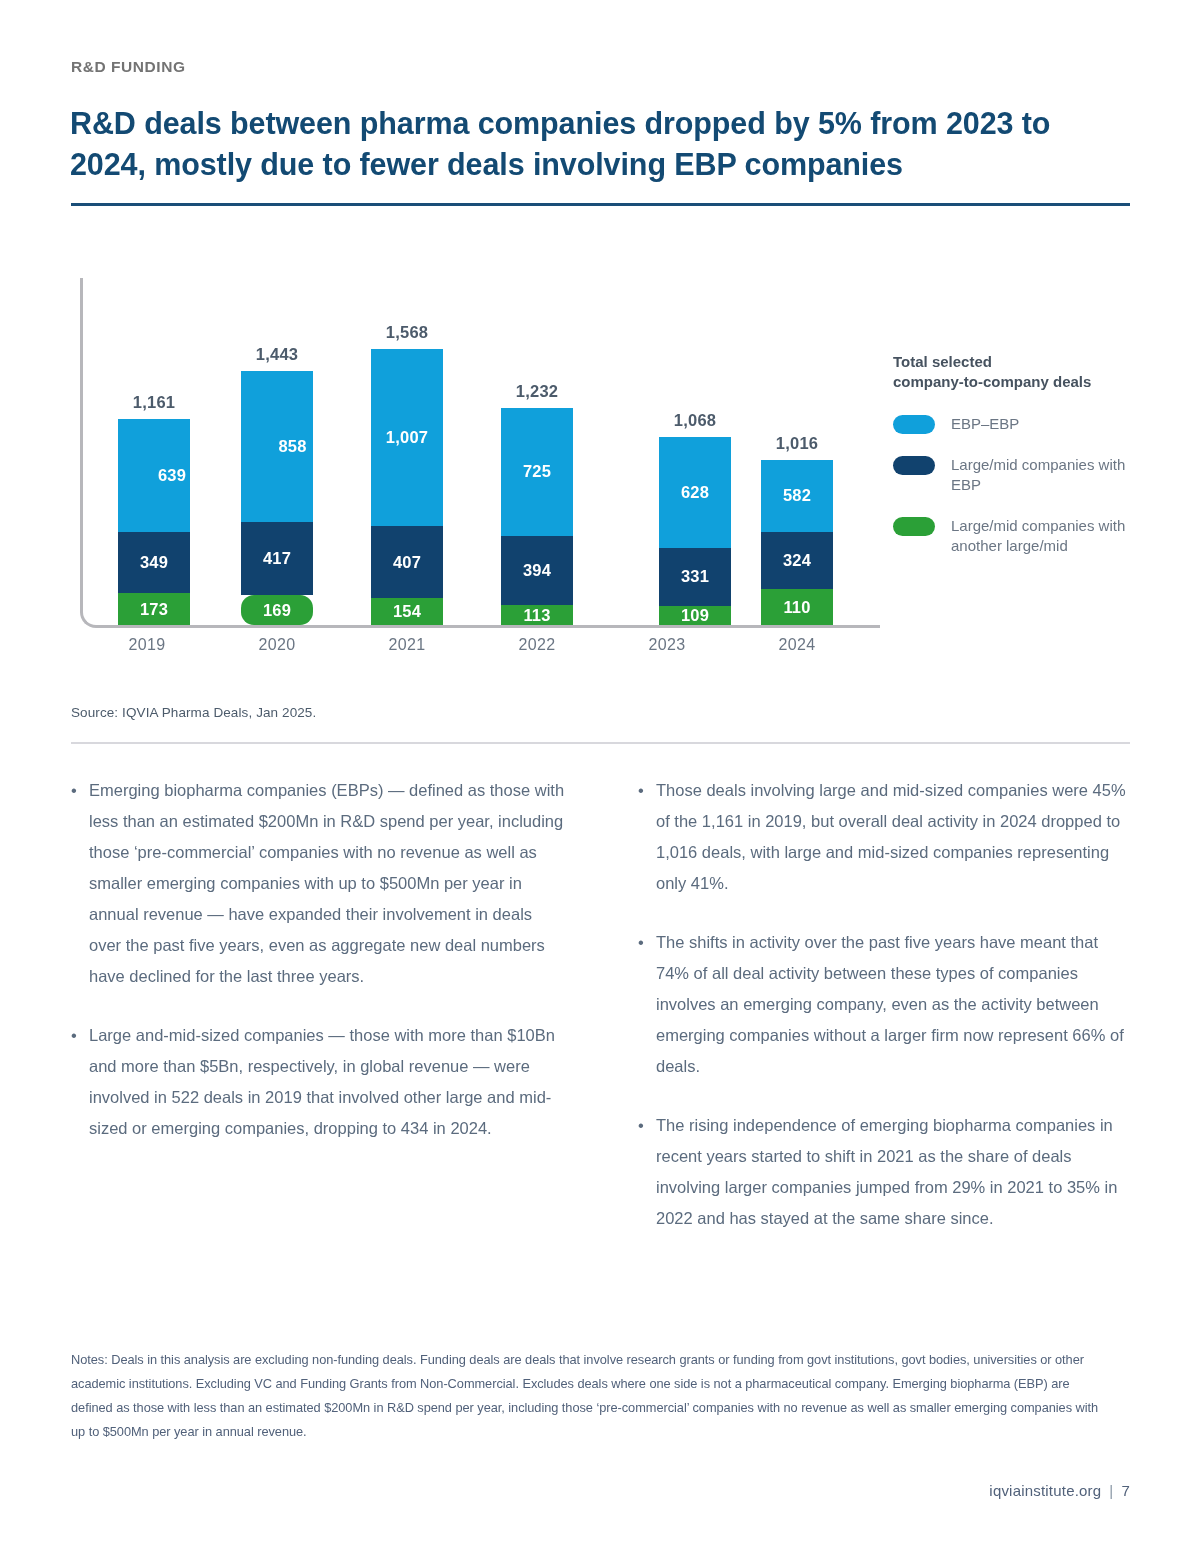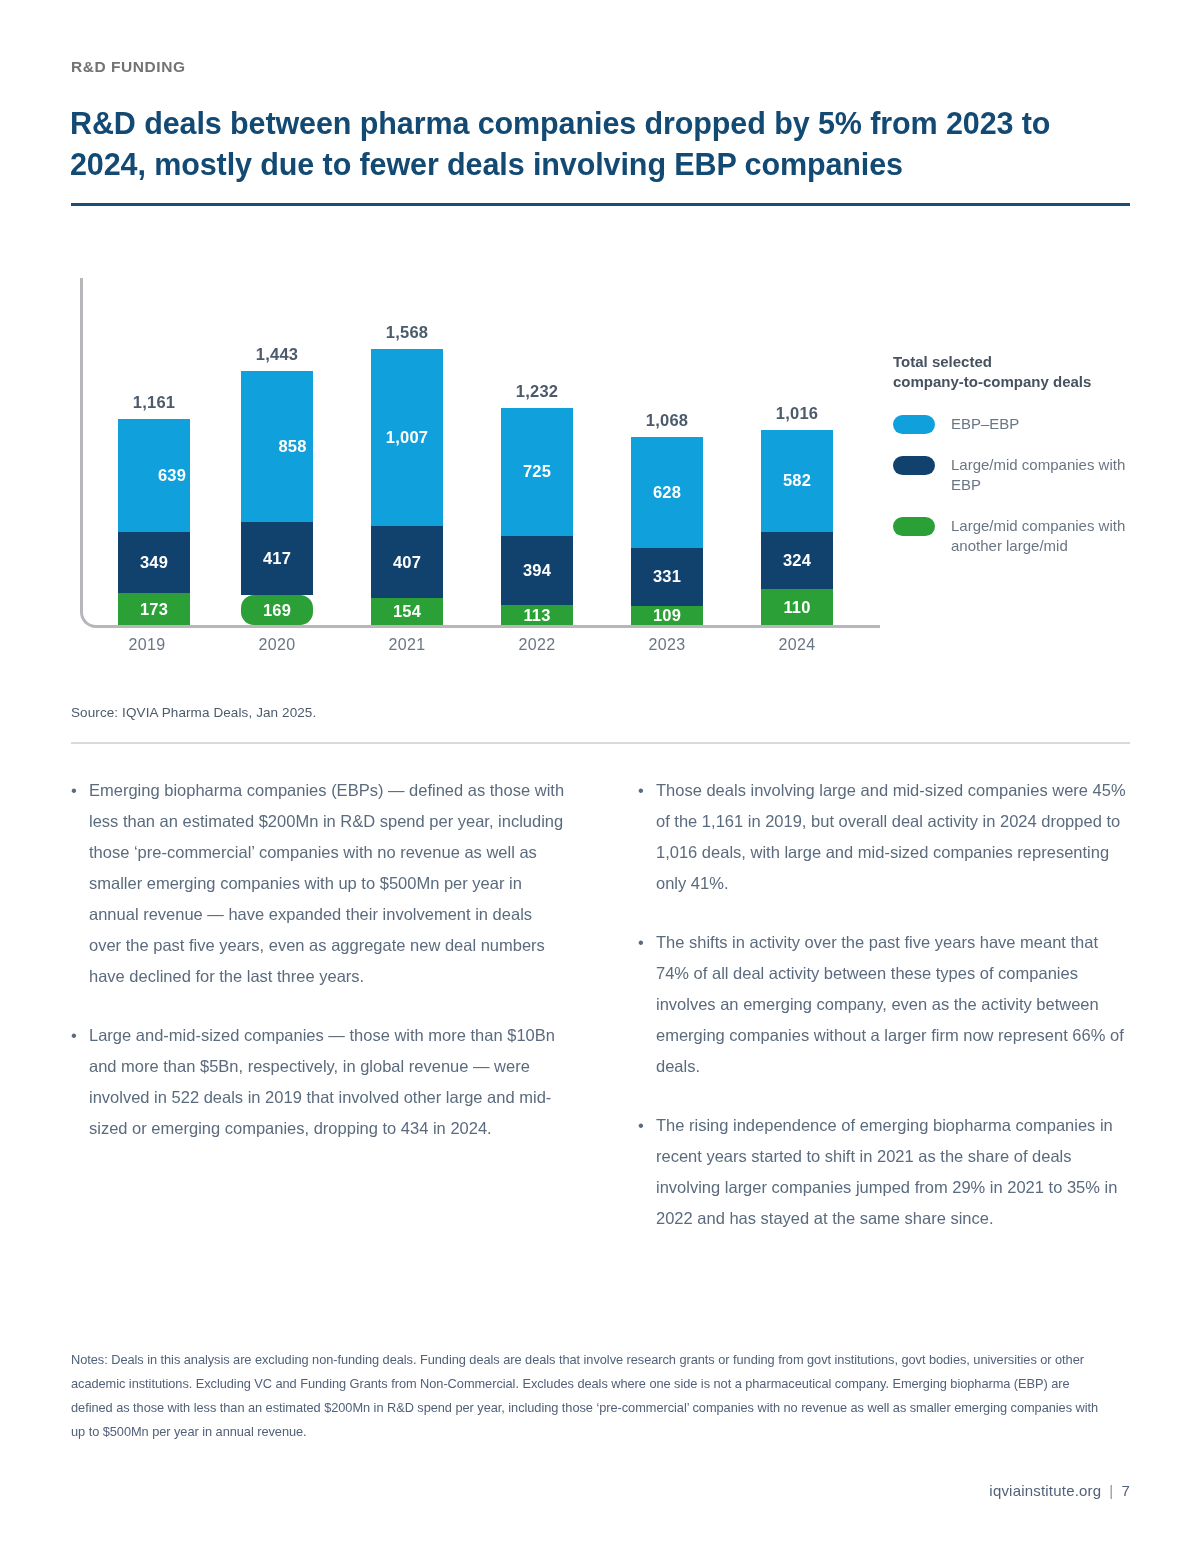--- a/index.html
+++ b/index.html
@@ -246,29 +246,29 @@
             <div class="seg s-ebp" style="height: 177.253px;">1,007</div>
             <div class="seg s-large" style="height: 71.6403px;">407</div>
             <div class="seg s-lmlm" style="height: 27.1071px;">154</div>
           </div>
           <div class="bar-col" style="left: 419px;">
             <div class="bar-total">1,232</div>
             <div class="seg s-ebp" style="height: 127.615px;">725</div>
             <div class="seg s-large" style="height: 69.352px;">394</div>
             <div class="seg s-lmlm" style="height: 19.8903px;">113</div>
           </div>
-          <div class="bar-col" style="left: 549px;">
+          <div class="bar-col" style="left: 577px;">
             <div class="bar-total">1,068</div>
             <div class="seg s-ebp" style="height: 110.541px;">628</div>
             <div class="seg s-large" style="height: 58.2628px;">331</div>
             <div class="seg s-lmlm" style="height: 19.1862px;">109</div>
           </div>
           <div class="bar-col" style="left: 679px;">
             <div class="bar-total">1,016</div>
-            <div class="seg s-ebp" style="height: 102px;">582</div>
+            <div class="seg s-ebp" style="height: 72px;">582</div>
             <div class="seg s-large" style="height: 57.0306px;">324</div>
             <div class="seg s-lmlm" style="height: 36px;">110</div>
           </div>
         </div>
     <div class="x-label" style="left: 111px;">2019</div>
         <div class="x-label" style="left: 241px;">2020</div>
         <div class="x-label" style="left: 371px;">2021</div>
         <div class="x-label" style="left: 501px;">2022</div>
         <div class="x-label" style="left: 631px;">2023</div>
         <div class="x-label" style="left: 761px;">2024</div>

